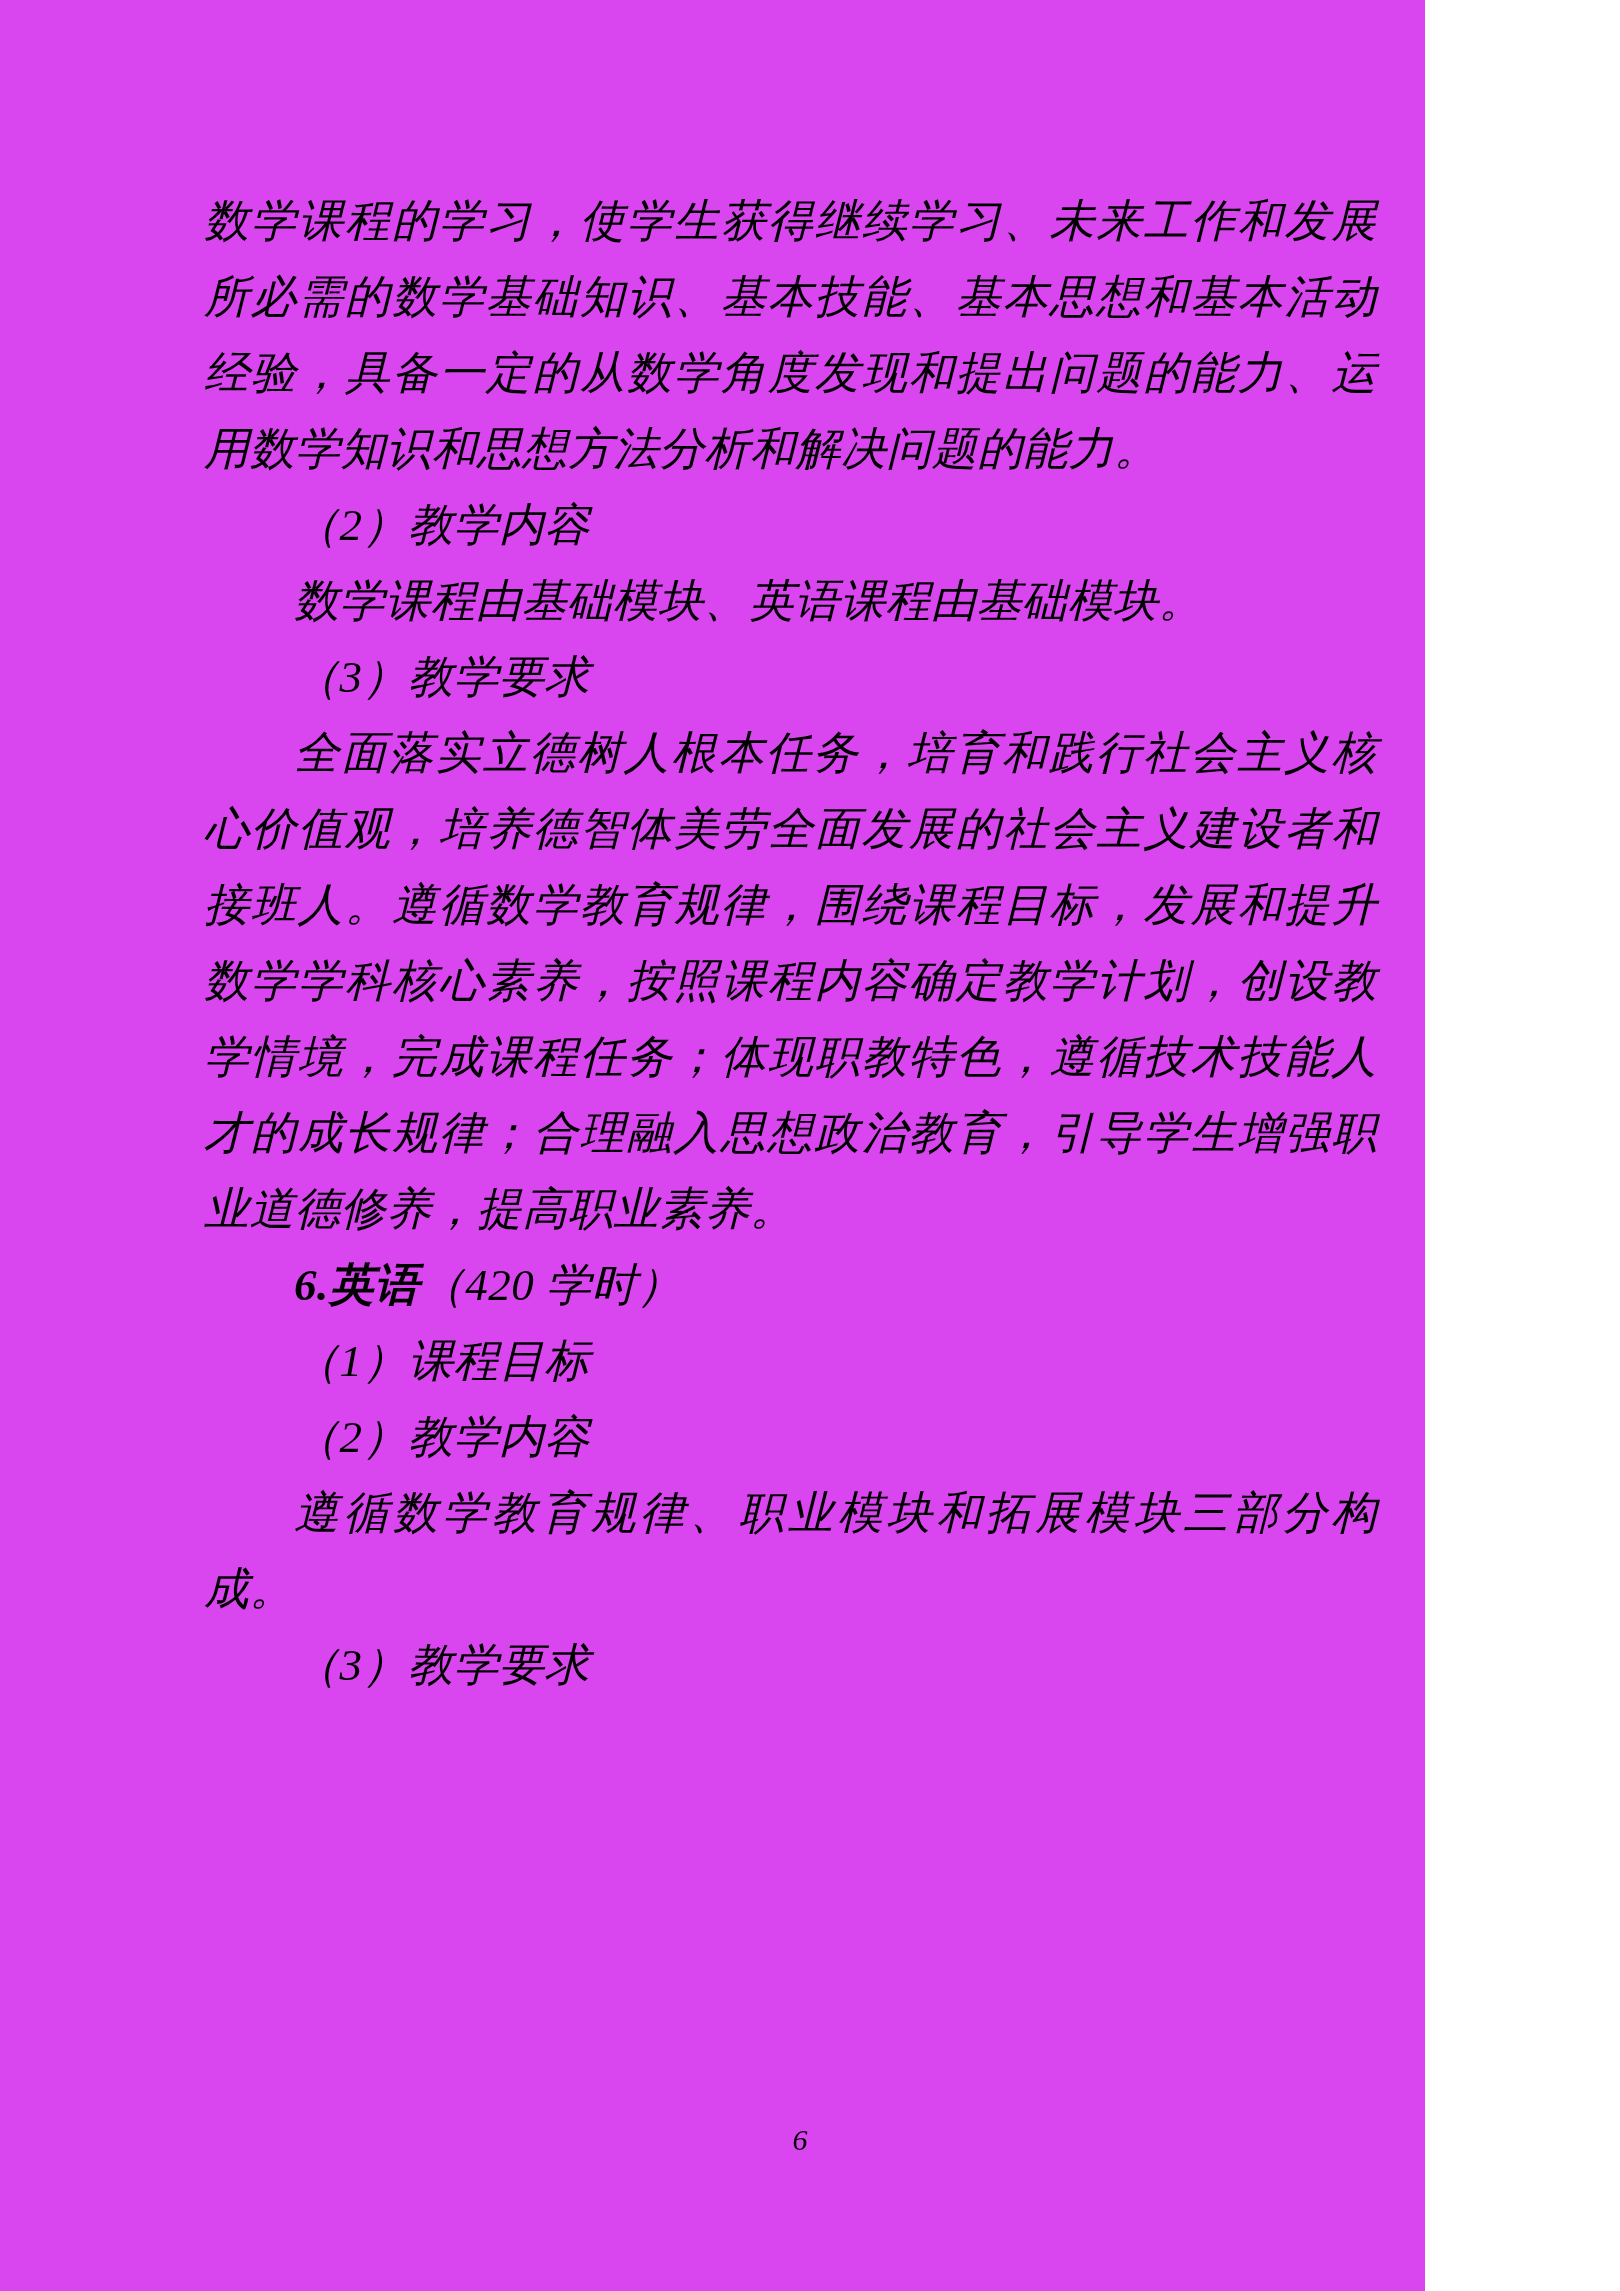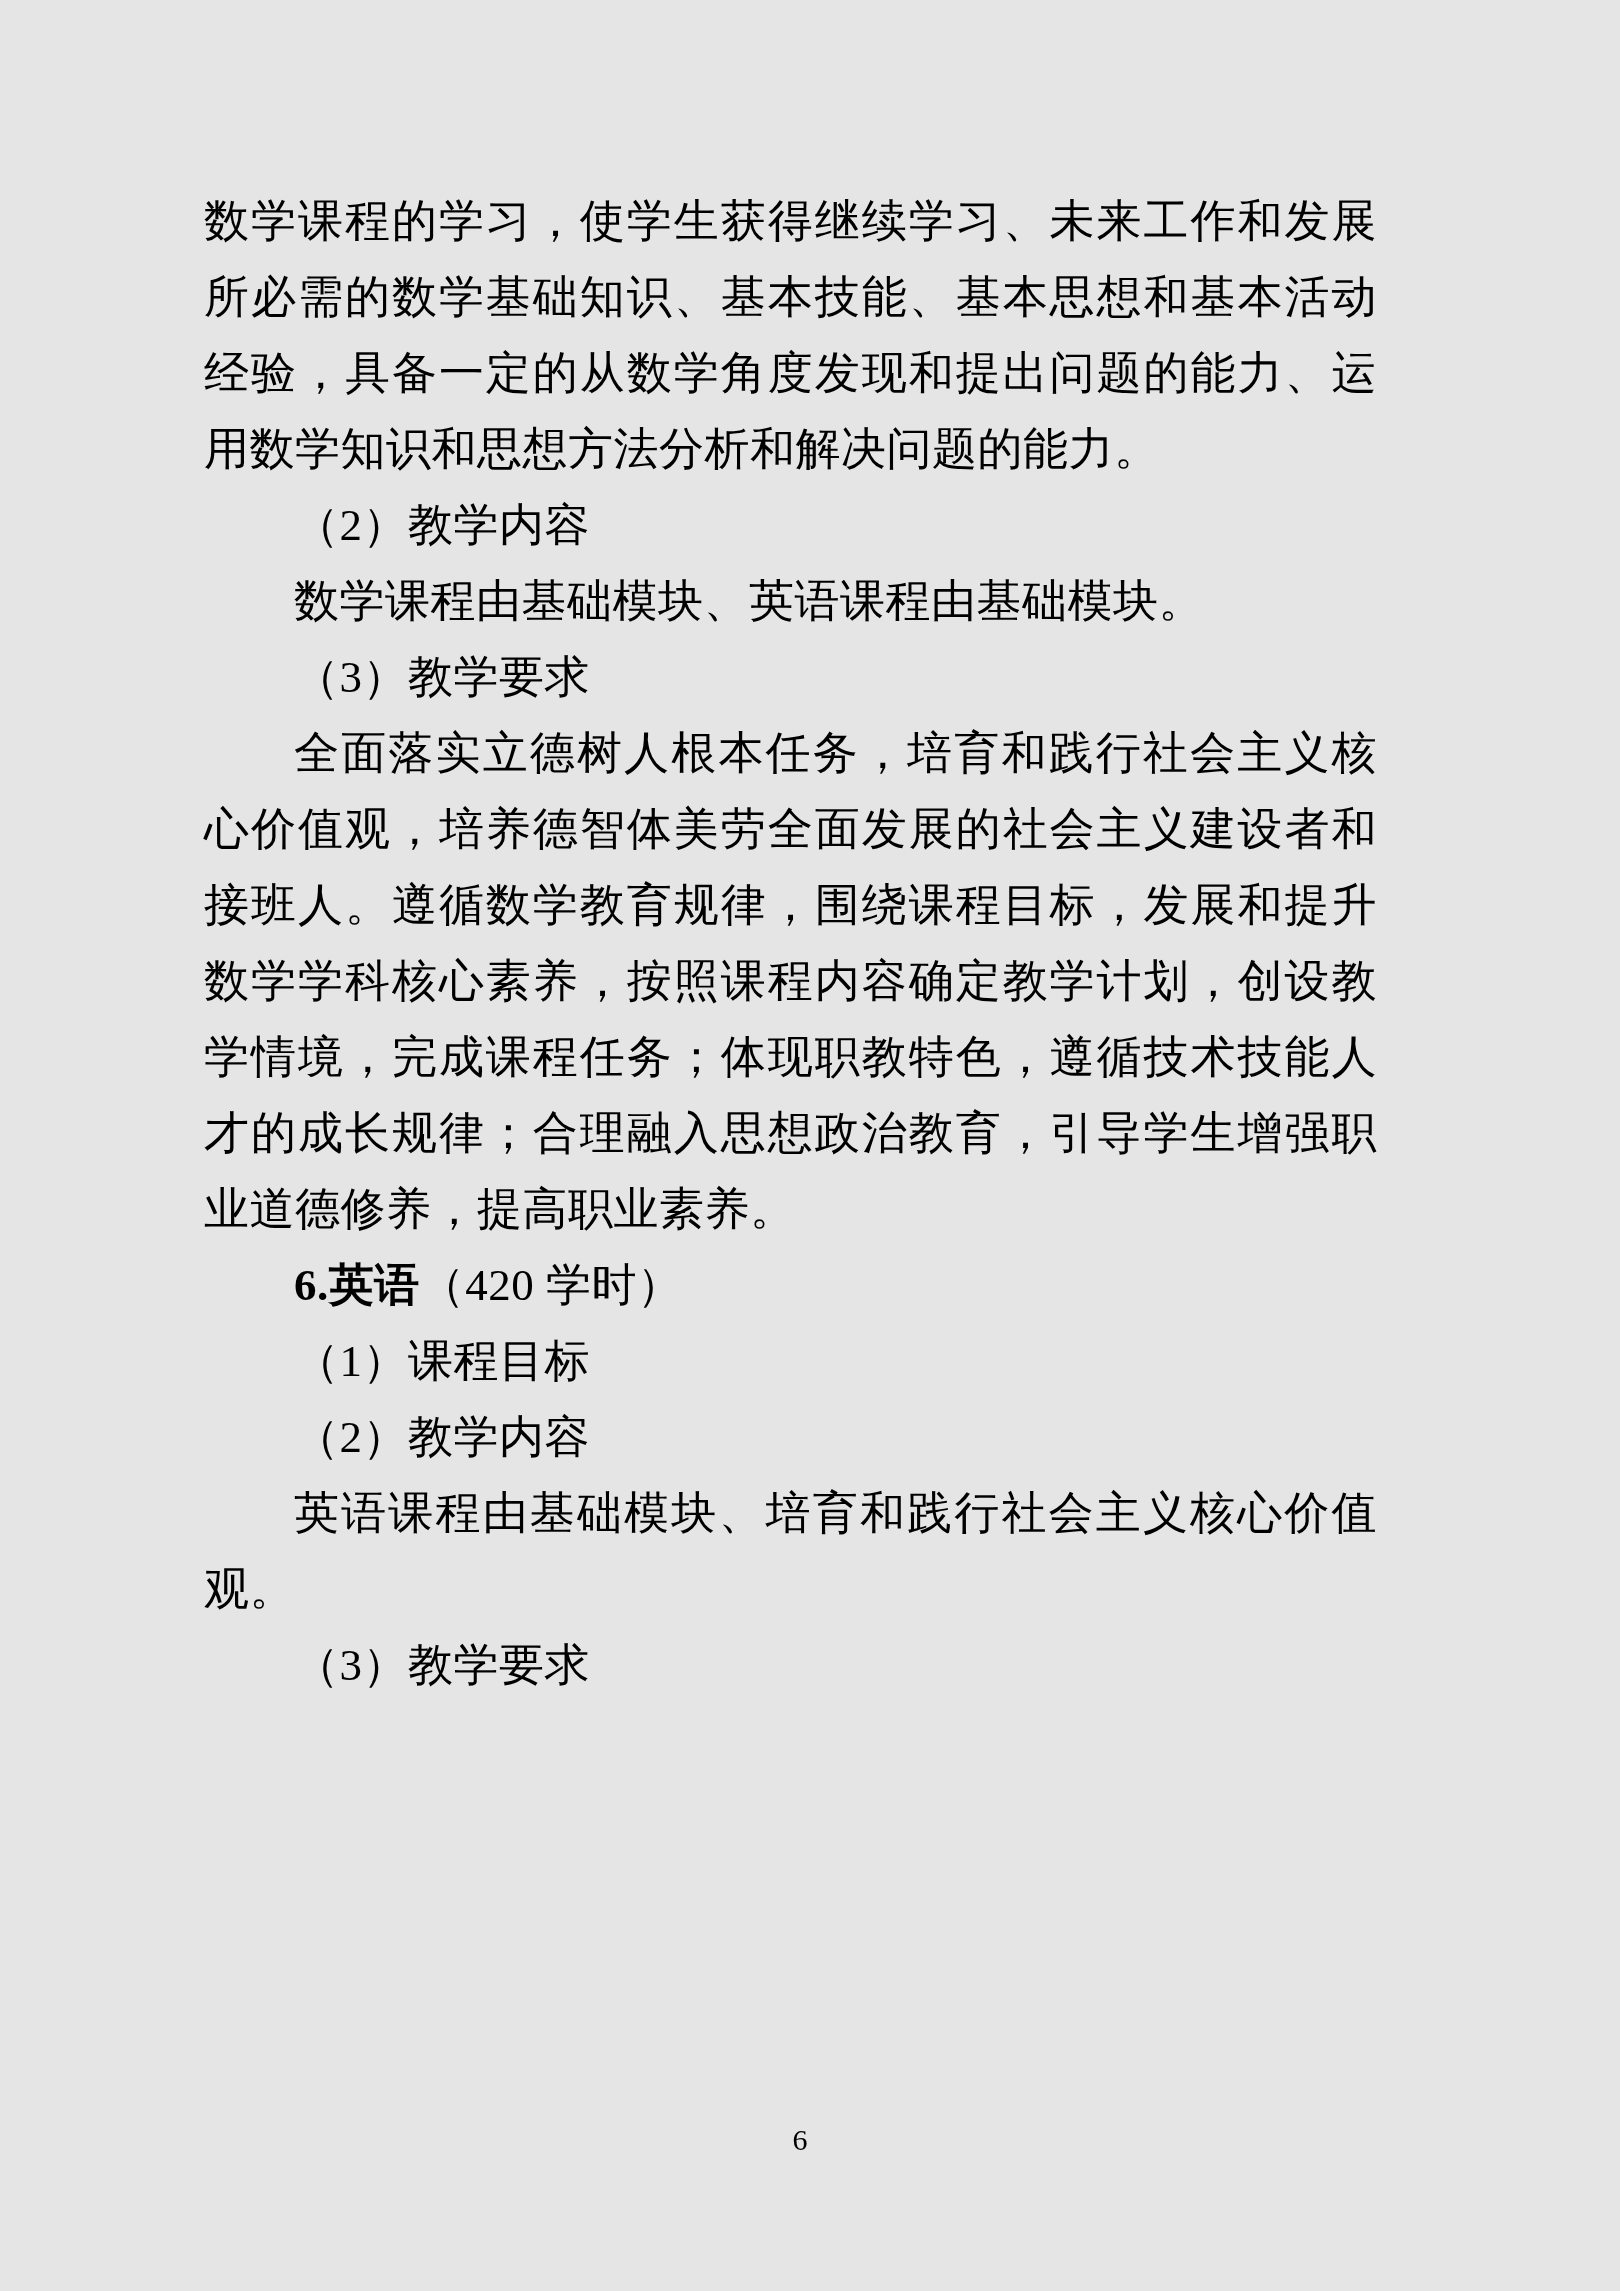--- a/index.html
+++ b/index.html
@@ -2,25 +2,26 @@
 <html><head>
 <meta charset="utf-8">
 <style>
   html, body {
     margin: 0;
     padding: 0;
     background: #ffffff;
   }
   .page {
     position: relative;
-    width: 1620px;
+    width: 1425px;
     height: 2292px;
-    background: #e5e5e5;
+    background: #d946ef;
     overflow: hidden;
     font-family: "Liberation Serif", "DejaVu Serif", serif;
+    font-style: italic;
   }
   .content {
     position: absolute;
     left: 204px;
     top: 183px;
     width: 1173px;
     font-size: 45px;
     line-height: 76px;
     color: #000000;
     text-align: justify;
@@ -57,18 +58,18 @@
     <p>数学课程的学习，使学生获得继续学习、未来工作和发展所必需的数学基础知识、基本技能、基本思想和基本活动经验，具备一定的从数学角度发现和提出问题的能力、运用数学知识和思想方法分析和解决问题的能力。</p>
     <p class="indent">（2）教学内容</p>
     <p class="indent">数学课程由基础模块、英语课程由基础模块。</p>
     <p class="indent">（3）教学要求</p>
     <p class="indent">全面落实立德树人根本任务，培育和践行社会主义核心价值观，培养德智体美劳全面发展的社会主义建设者和接班人。遵循数学教育规律，围绕课程目标，发展和提升数学学科核心素养，按照课程内容确定教学计划，创设教学情境，完成课程任务；体现职教特色，遵循技术技能人才的成长规律；合理融入思想政治教育，引导学生增强职业道德修养，提高职业素养。</p>
     <p class="indent heading">
       <span class="bold">6.英语</span><span>（420 学时）</span>
     </p>
     <p class="indent">（1）课程目标</p>
     <p class="indent">（2）教学内容</p>
-    <p class="indent">英语课程由基础模块、培育和践行社会主义核心价值观。</p>
+    <p class="indent">遵循数学教育规律、职业模块和拓展模块三部分构成。</p>
     <p class="indent">（3）教学要求</p>
   </div>
   <div class="footer">6</div>
 </div>
 
 
 </body></html>

